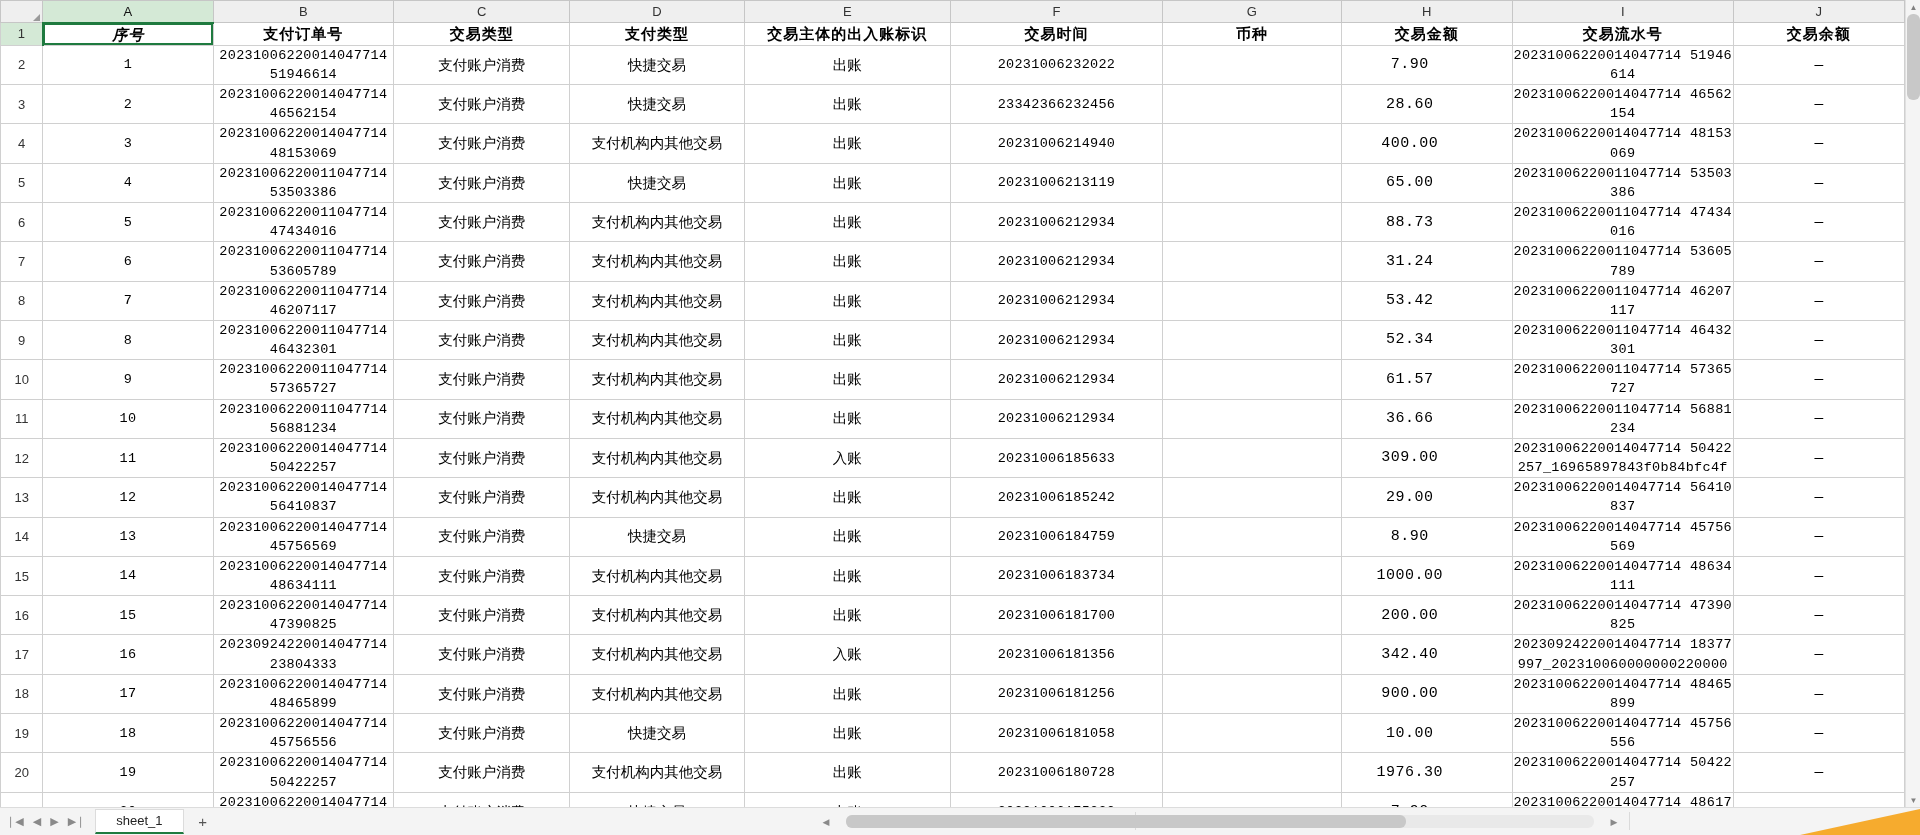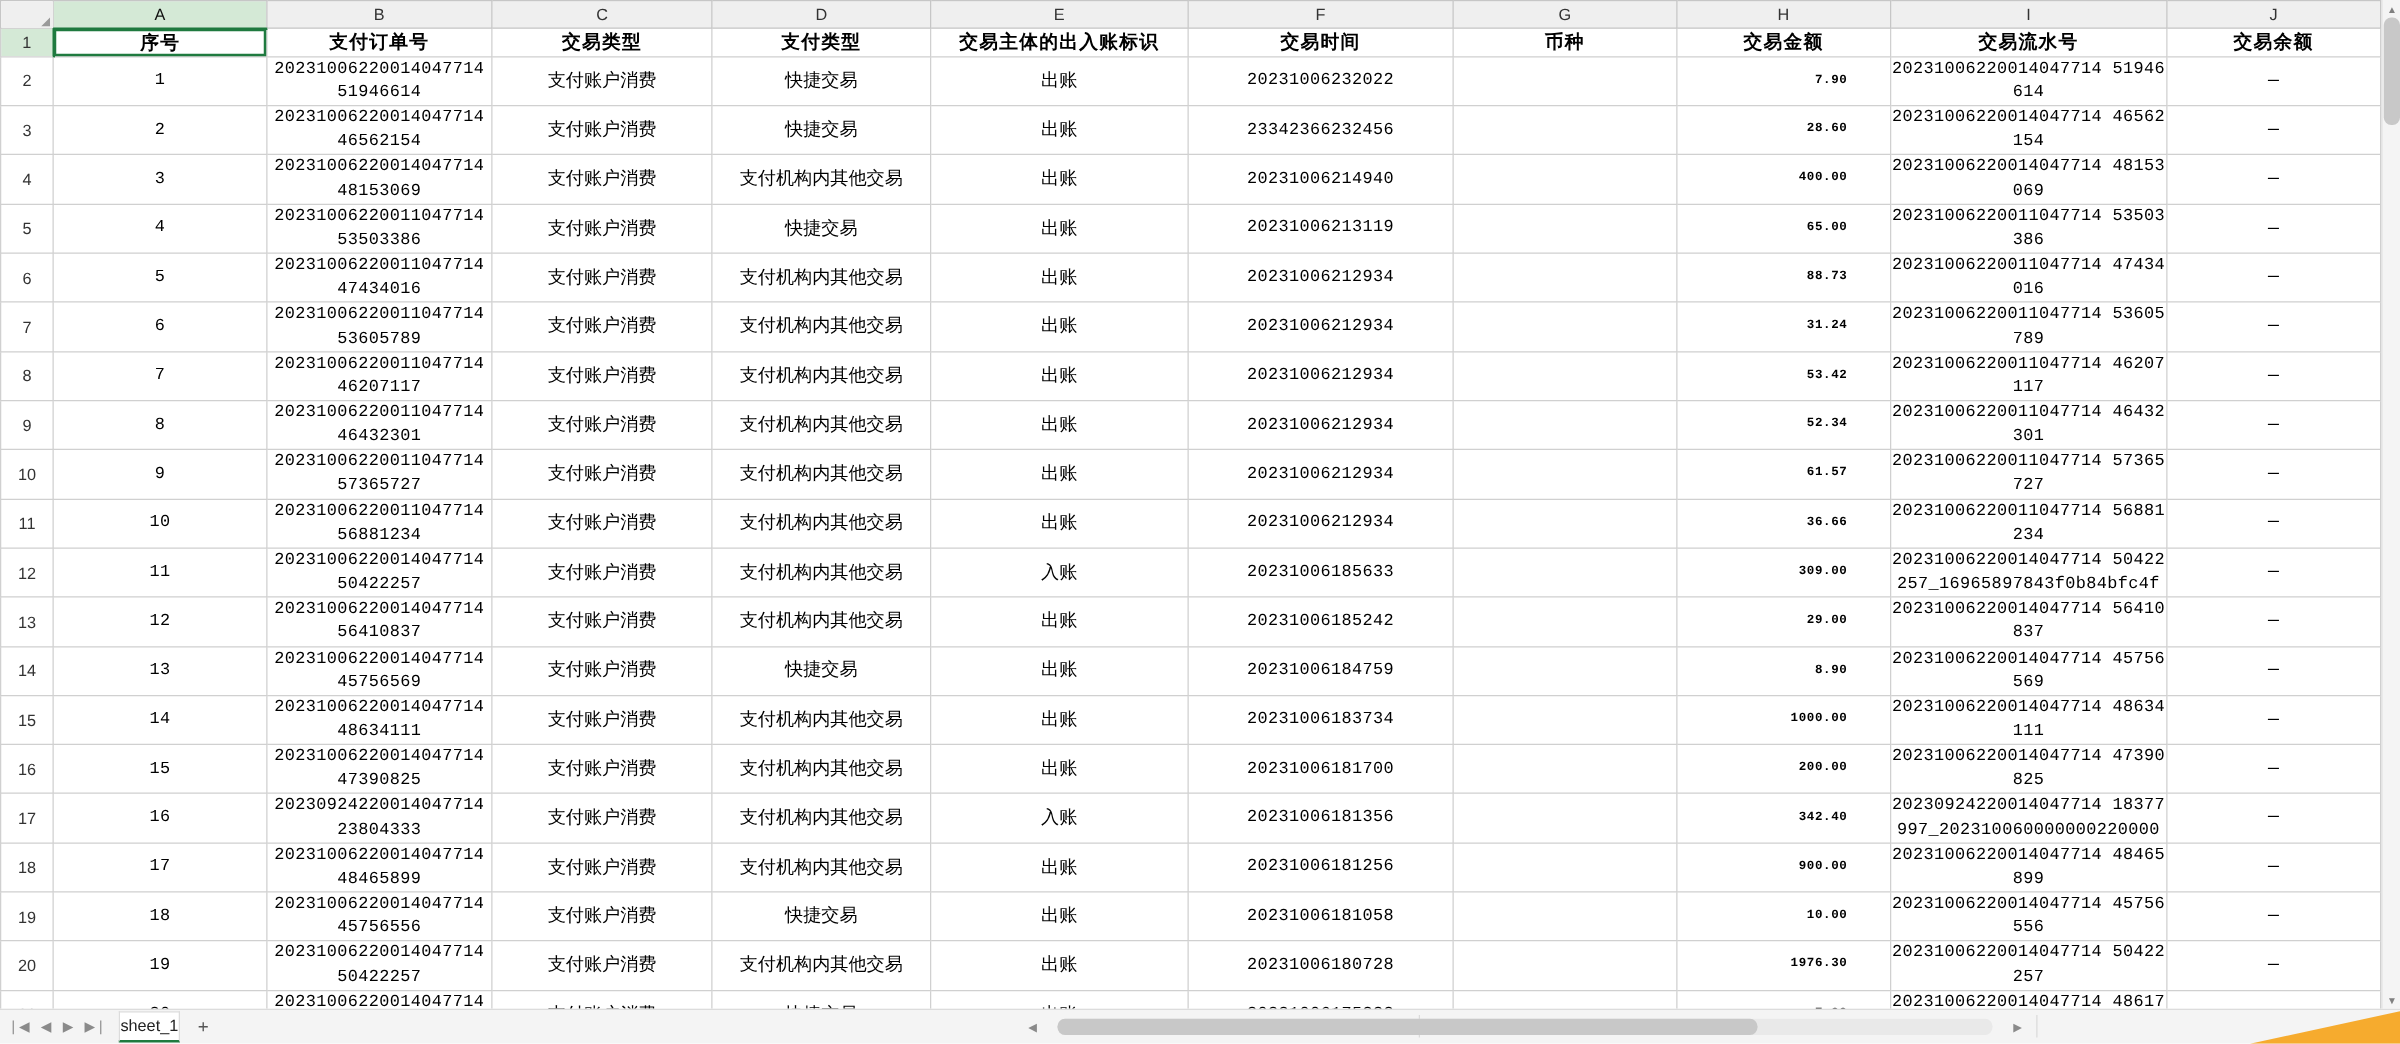--- a/index.html
+++ b/index.html
@@ -85,46 +85,46 @@
     font-size: 14.5px;
     color: #000;
     text-align: center;
     padding: 2px 4px;
     line-height: 1.42;
     white-space: normal;
     word-break: break-all;
     font-family: "Liberation Sans", sans-serif;
   }
   td.cell.num {
-    text-align: right;
+    text-align: center;
     padding-right: 34px;
     font-family: "Liberation Mono", monospace;
-    font-size: 10px;
+    font-size: 15px;
     letter-spacing: 0.5px;
     word-break: normal;
-    font-weight: bold;
   }
   td.cell.mono {
     font-family: "Liberation Mono", monospace;
     font-size: 13.5px;
     letter-spacing: 0.3px;
   }
   td.cell.dash {
     text-align: center;
     font-family: "Liberation Mono", monospace;
   }
   tr.headerrow td.cell {
     font-weight: bold;
     font-size: 15px;
     letter-spacing: 1px;
   }
   
   td.cell.selected {
     outline: 2px solid #1f7a3f;
     outline-offset: -2px;
+    font-style: italic;
   }
 
   
   col.c-rh { width: 37px; }
   col.c-a  { width: 149px; }
   col.c-b  { width: 158px; }
   col.c-c  { width: 154px; }
   col.c-d  { width: 153px; }
   col.c-e  { width: 180px; }
   col.c-f  { width: 186px; }
@@ -170,21 +170,21 @@
   .nav-btns {
     display: flex; align-items: center;
     padding: 0 6px;
     gap: 9px;
     color: #8a8a8a;
     font-size: 11px;
   }
   .nav-btns span { cursor: default; }
   .sheet-tab {
     margin-left: 4px;
-    padding: 3px 0 4px;
+    padding: 3px 20px 4px;
     background: #ffffff;
     border: 1px solid #dcdcdc;
     border-bottom: 2px solid #1f7a3f;
     font-size: 13px;
     color: #222;
   }
   .add-sheet {
     margin-left: 10px;
     color: #555;
     font-size: 15px;

